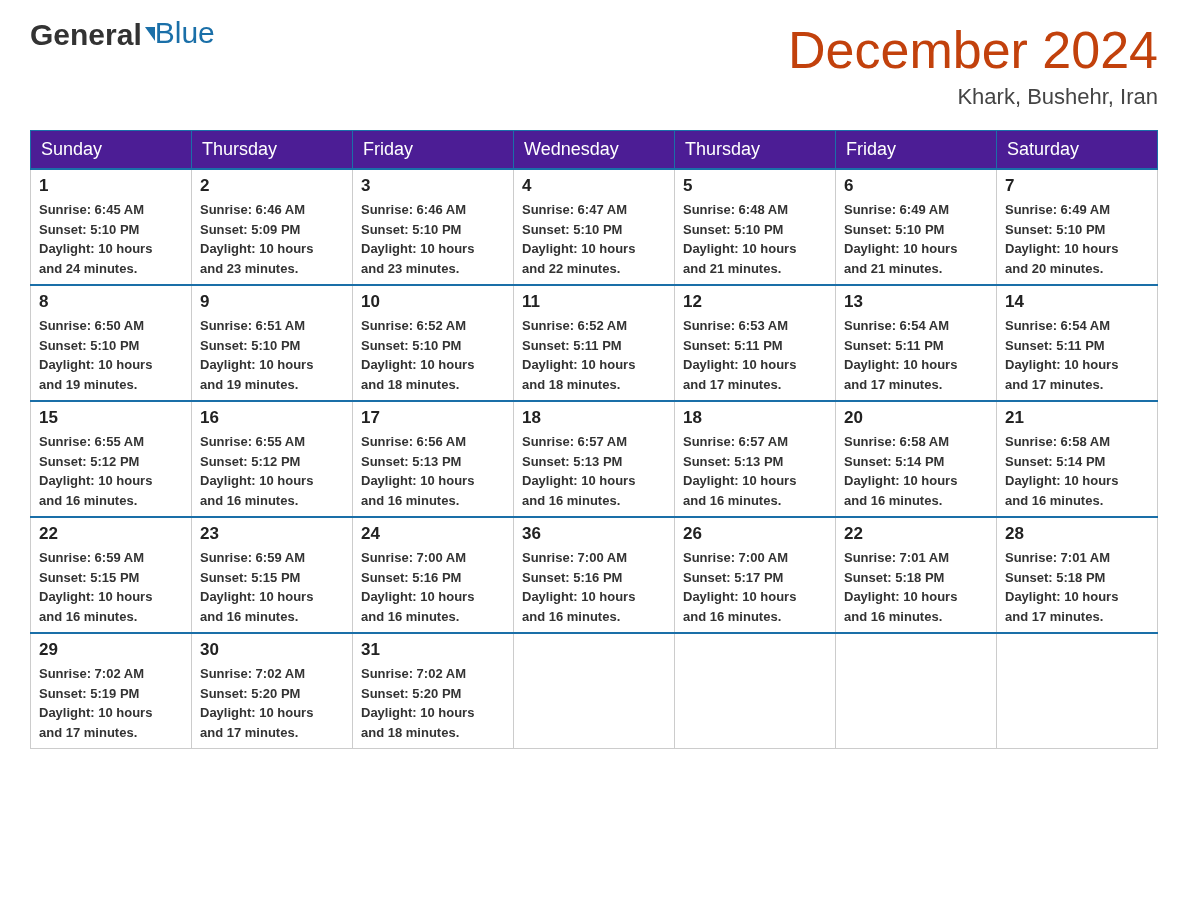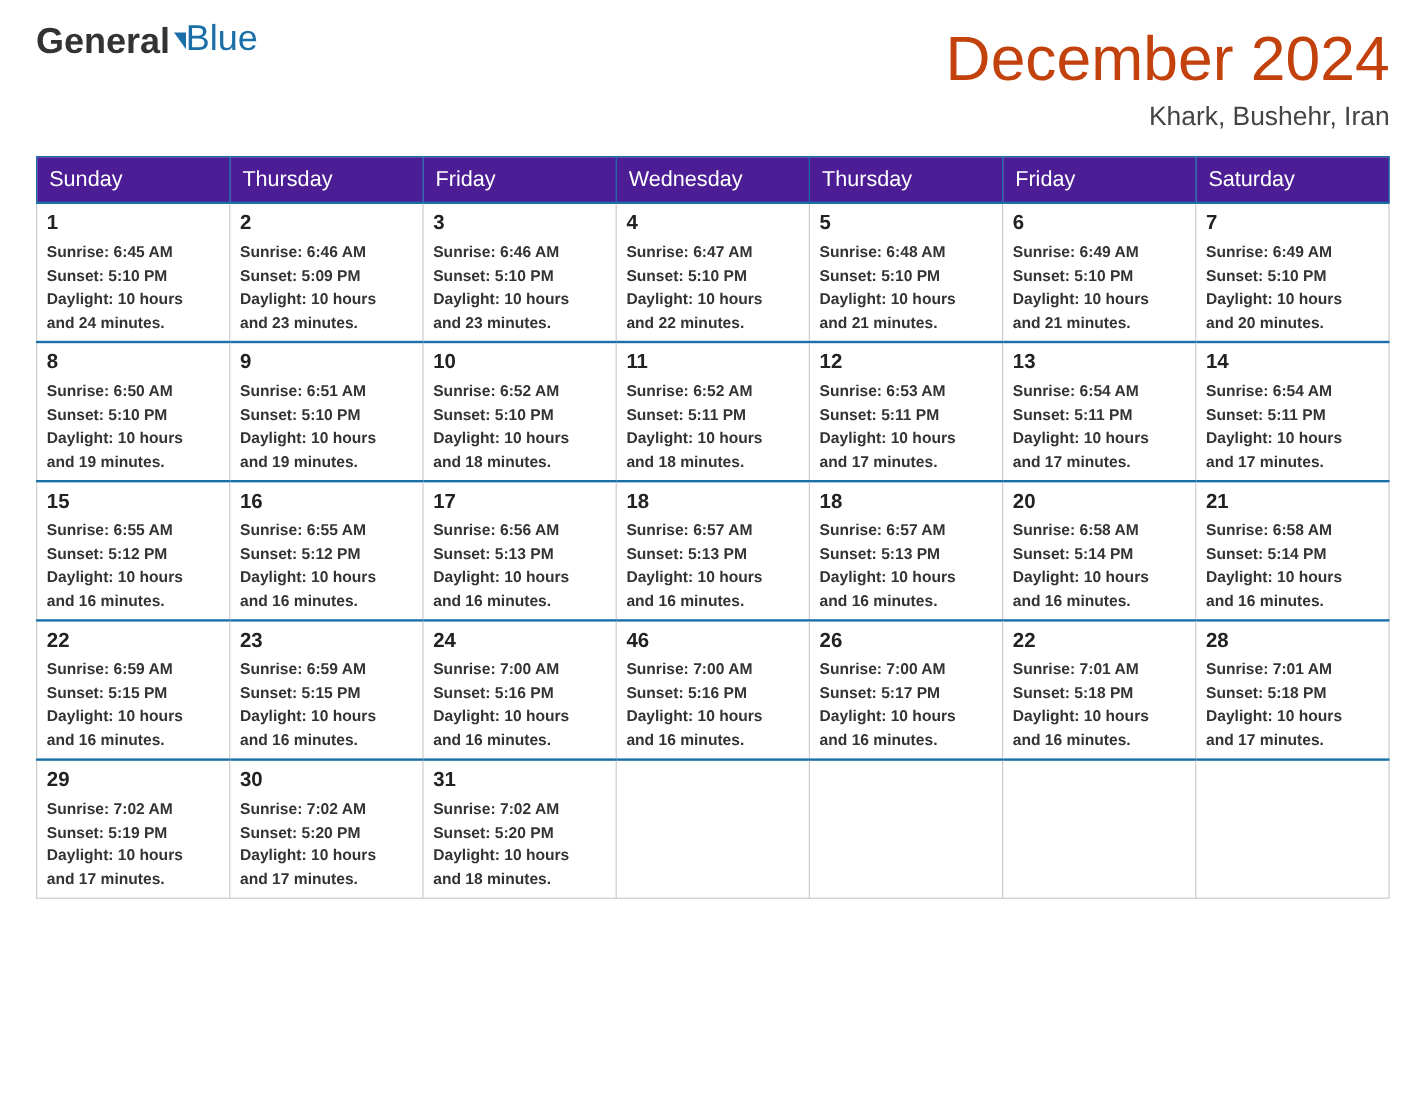--- a/index.html
+++ b/index.html
@@ -301,21 +301,21 @@
       </td>
         <td>
         <span class="day-number">24</span>
         <div class="day-info">
           Sunrise: 7:00 AM<br>
           Sunset: 5:16 PM<br>
           Daylight: 10 hours <br>and 16 minutes.
         </div>
       </td>
         <td>
-        <span class="day-number">46</span>
+        <span class="day-number">36</span>
         <div class="day-info">
           Sunrise: 7:00 AM<br>
           Sunset: 5:16 PM<br>
           Daylight: 10 hours <br>and 16 minutes.
         </div>
       </td>
         <td>
         <span class="day-number">26</span>
         <div class="day-info">
           Sunrise: 7:00 AM<br>

